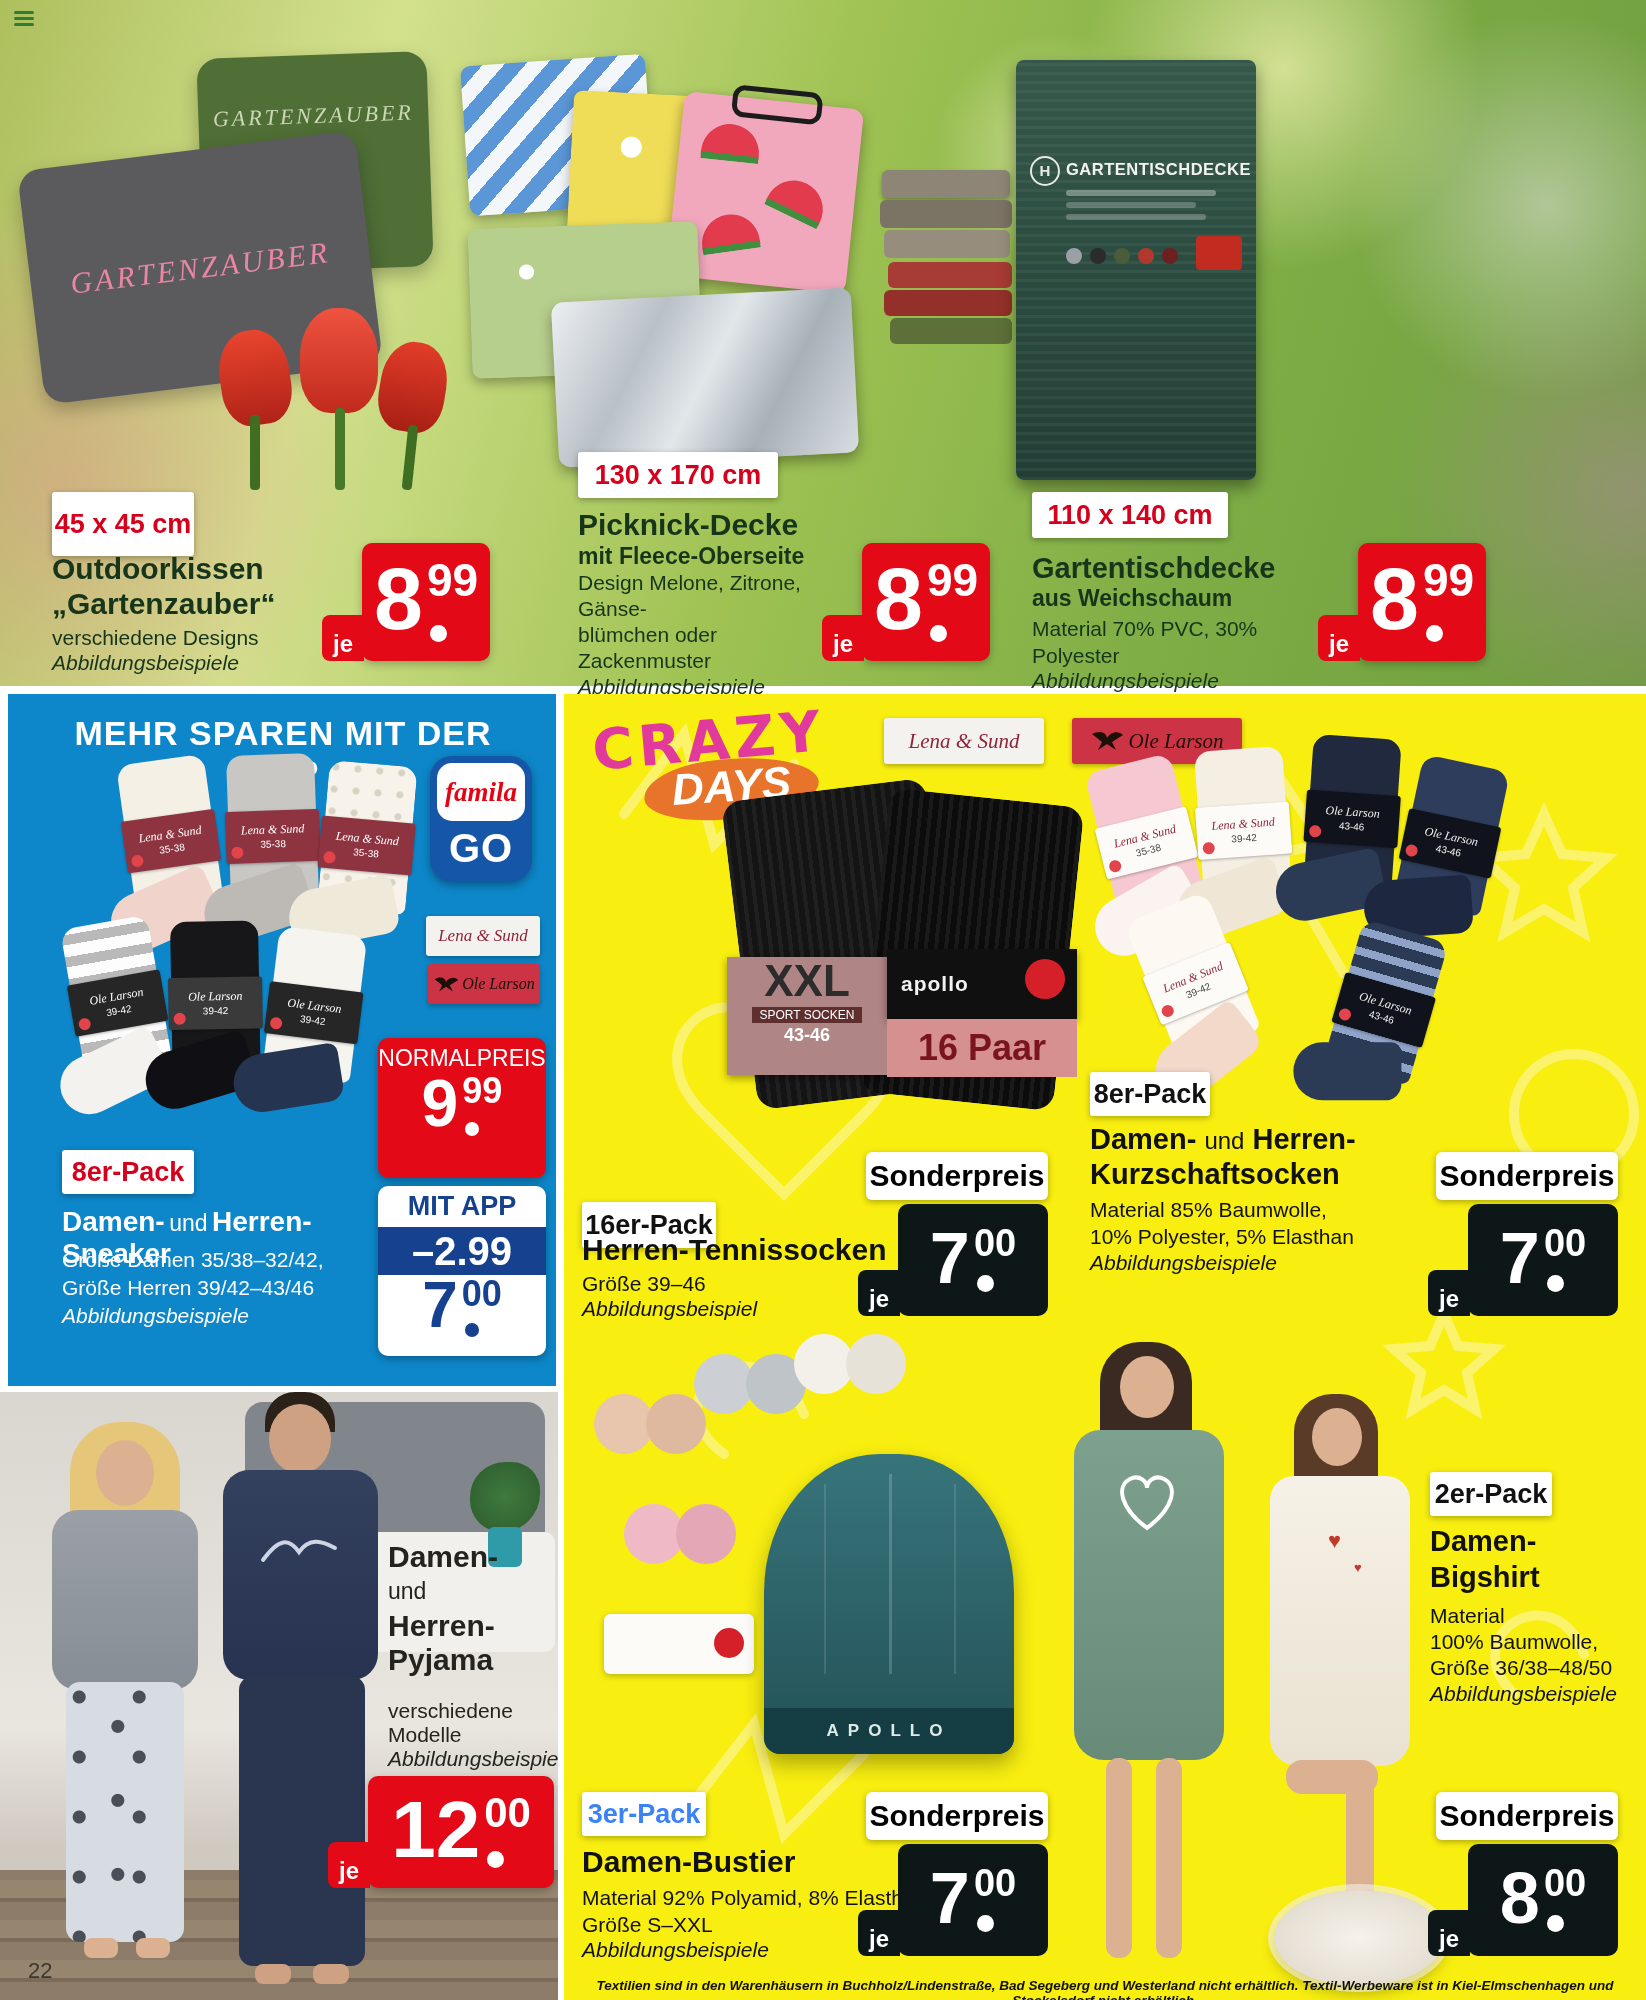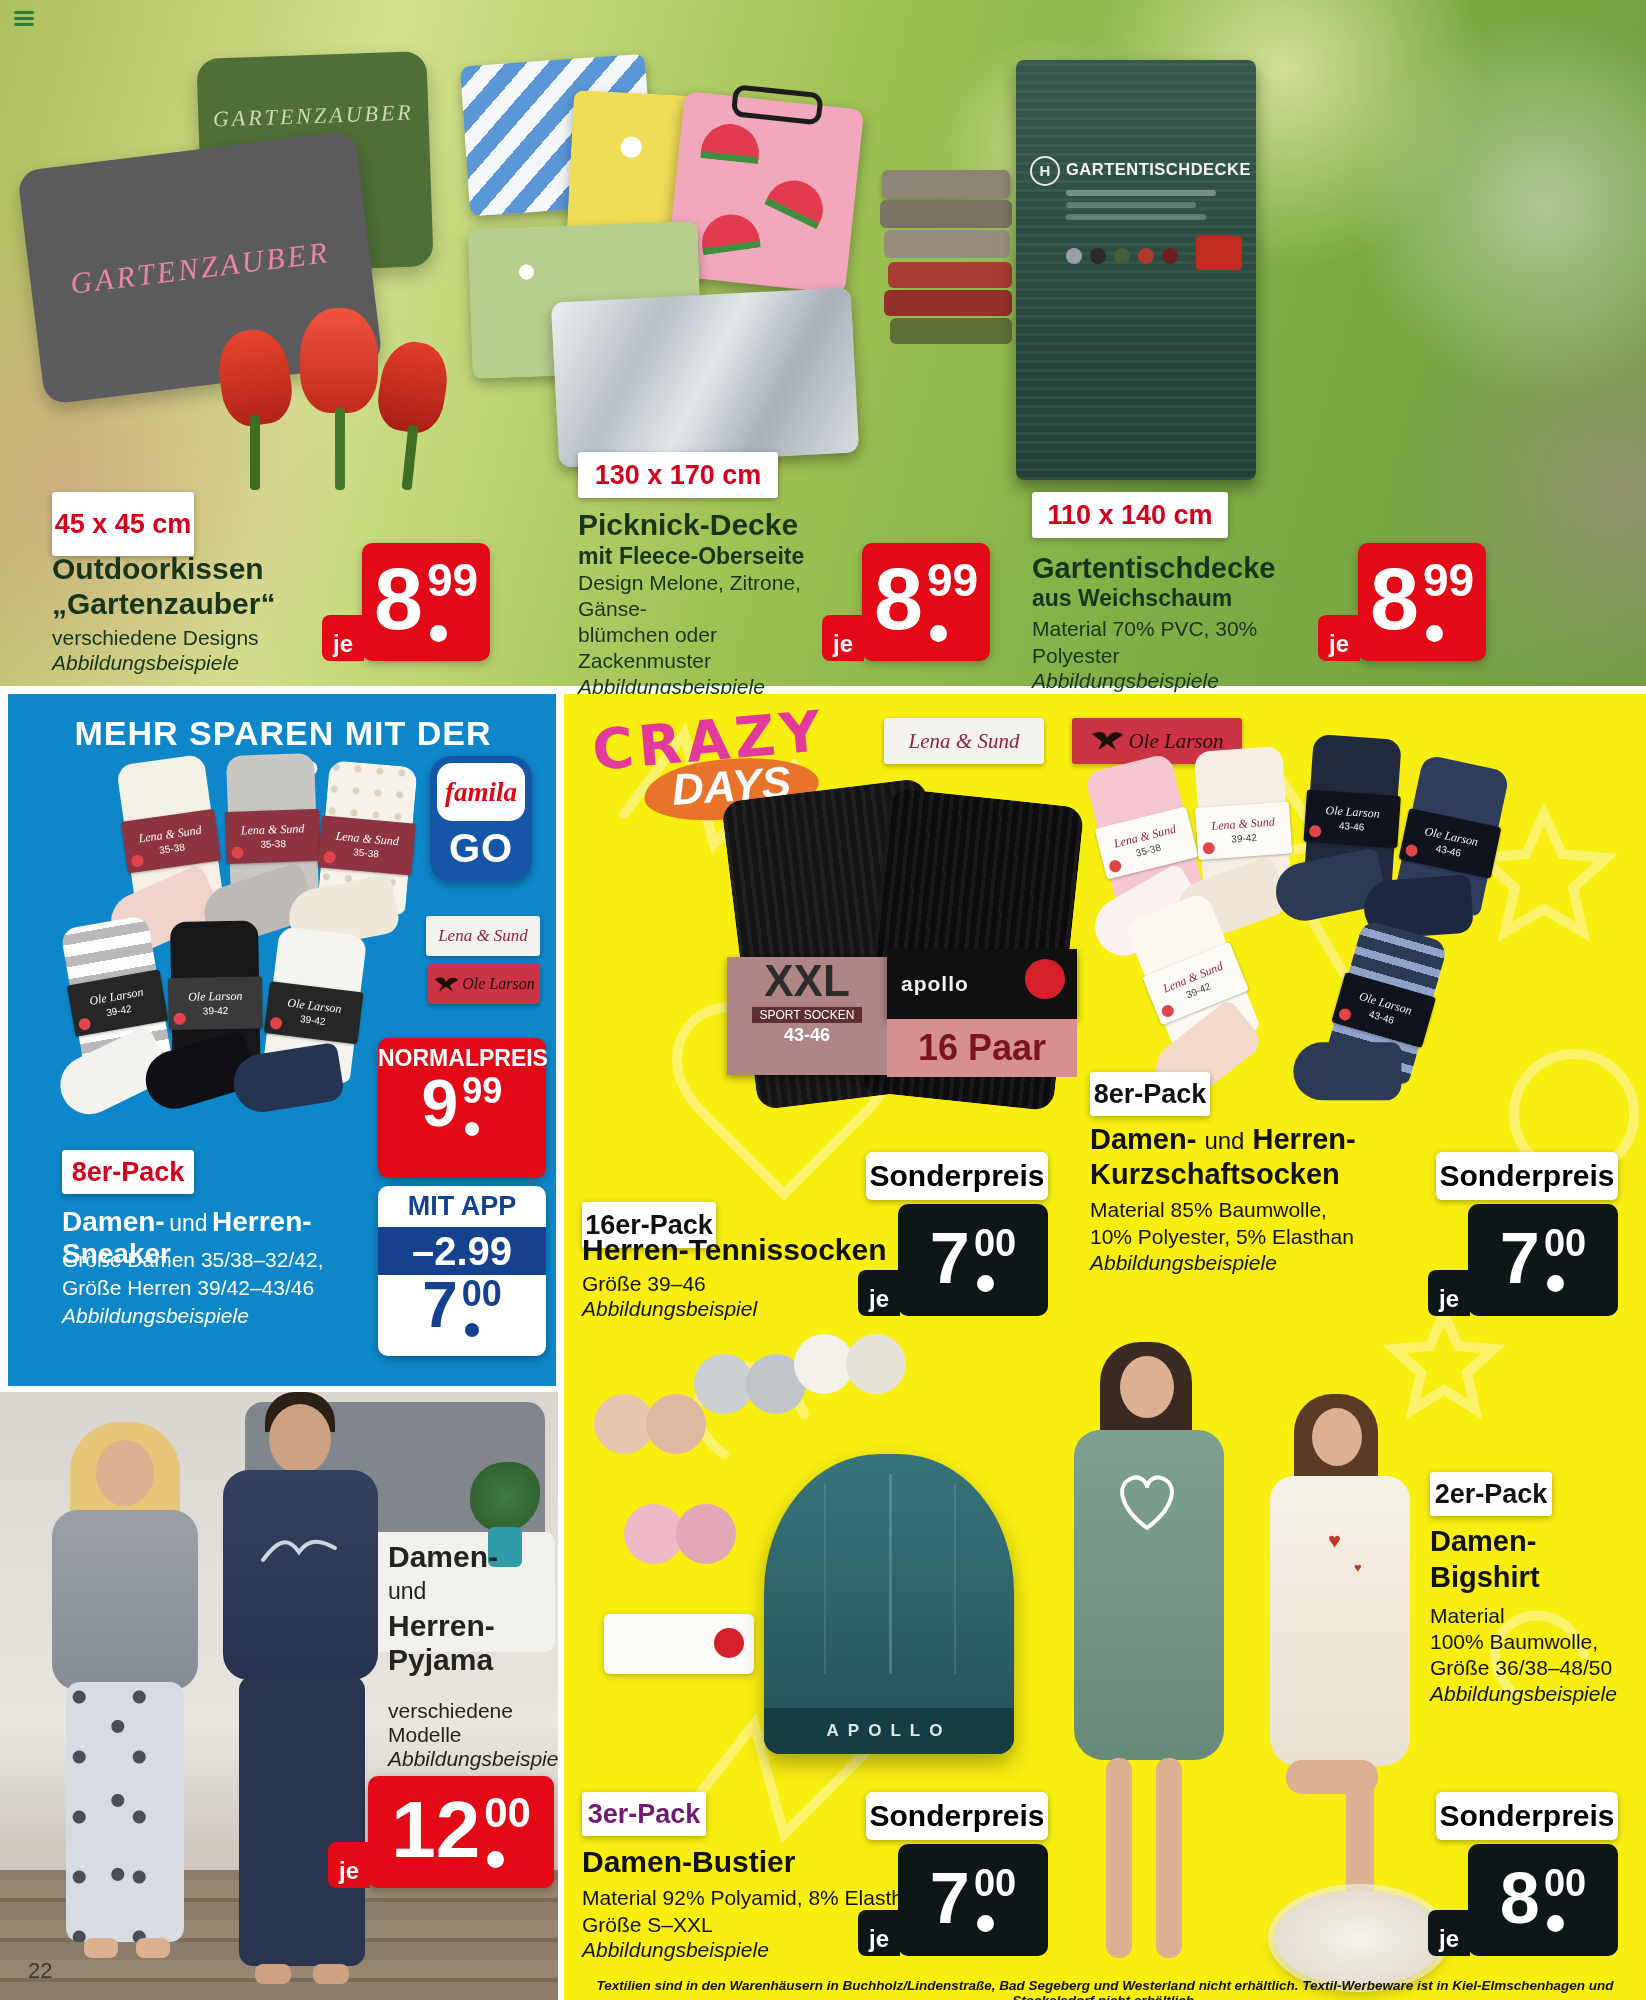--- a/index.html
+++ b/index.html
@@ -55,21 +55,21 @@
   .sock-brand{font-family:"Liberation Serif",serif;font-style:italic;font-size:12px;line-height:1.1;}
   .sock-size{font-size:10px;margin-top:2px;}
   .sock-reddot{position:absolute;left:5px;bottom:5px;width:12px;height:12px;border-radius:50%;background:#e2444c;}
   .fgo{background:#1656a8;border-radius:22px;padding:7px;box-sizing:border-box;box-shadow:0 3px 8px rgba(0,0,0,.35);}
   .fgo-top{background:#fff;border-radius:15px;height:58px;display:flex;align-items:center;justify-content:center;
     font-family:"Liberation Serif",serif;font-style:italic;font-weight:700;color:#e30513;font-size:27px;}
   .fgo-bottom{color:#fff;font-weight:800;font-size:40px;text-align:center;line-height:54px;letter-spacing:1px;}
   .brandlbl{display:flex;align-items:center;justify-content:center;border-radius:3px;
     font-family:"Liberation Serif",serif;font-style:italic;box-shadow:0 2px 5px rgba(0,0,0,.3);}
   .np{background:#e30917;border-radius:10px;color:#fff;text-align:center;box-shadow:0 3px 8px rgba(0,0,0,.3);}
-  .np-head{font-weight:700;font-size:23px;padding-top:7px;}
+  .np-head{font-weight:400;font-size:23px;padding-top:7px;}
   .ma{background:#fff;border-radius:10px;overflow:hidden;box-shadow:0 3px 8px rgba(0,0,0,.3);}
   .ma-head{color:#16418f;font-weight:800;font-size:27px;text-align:center;padding-top:5px;height:36px;}
   .ma-stripe{background:#16418f;height:48px;display:flex;align-items:center;justify-content:center;
     color:#fff;font-weight:800;font-size:40px;}
   .packlbl{background:#fff;display:flex;align-items:center;justify-content:center;font-weight:800;
     font-size:27px;border-radius:3px;box-shadow:0 2px 6px rgba(0,0,0,.3);}
 
   
   .yellow{left:564px;top:694px;width:1082px;height:1306px;background:#f8ee10;}
   .crazy-top{font-weight:900;font-size:56px;color:#e23a9c;letter-spacing:5px;
@@ -437,21 +437,21 @@
         <div style="position:absolute;left:50%;top:20px;width:3px;height:200px;background:rgba(255,255,255,.18);"></div>
         <div style="position:absolute;left:24%;top:30px;width:2px;height:190px;background:rgba(255,255,255,.12);"></div>
         <div style="position:absolute;left:76%;top:30px;width:2px;height:190px;background:rgba(255,255,255,.12);"></div>
         <div style="position:absolute;bottom:0;left:0;right:0;height:46px;background:#143e44;border-radius:0 0 16px 16px;
           display:flex;align-items:center;justify-content:center;color:#dfe9e6;letter-spacing:9px;font-size:17px;font-weight:600;">
             <span>APOLLO</span>
           </div>
       </div>
     </div>
 
-    <div class="abs packlbl" style="left:18px;top:1098px;width:124px;height:44px;color:#701a75;justify-content:center;">
+    <div class="abs packlbl" style="left:18px;top:1098px;width:124px;height:44px;color:#3b82f6;justify-content:center;">
       <span>3er-Pack</span>
       </div>
     <div class="abs ytitle" style="left:18px;top:1150px;">Damen-Bustier</div>
     <div class="abs yline" style="left:18px;top:1190px;">Material 92% Polyamid, 8% Elasthan,</div>
     <div class="abs yline" style="left:18px;top:1217px;">Größe S–XXL</div>
     <div class="abs ynote" style="left:18px;top:1244px;">Abbildungsbeispiele</div>
 
     <div class="abs" style="left:302px;top:1098px;width:182px;">
       <div class="sp-head">Sonderpreis</div>
       <div class="sp-body" style="margin:4px 0 0 32px;width:150px;height:112px;">

